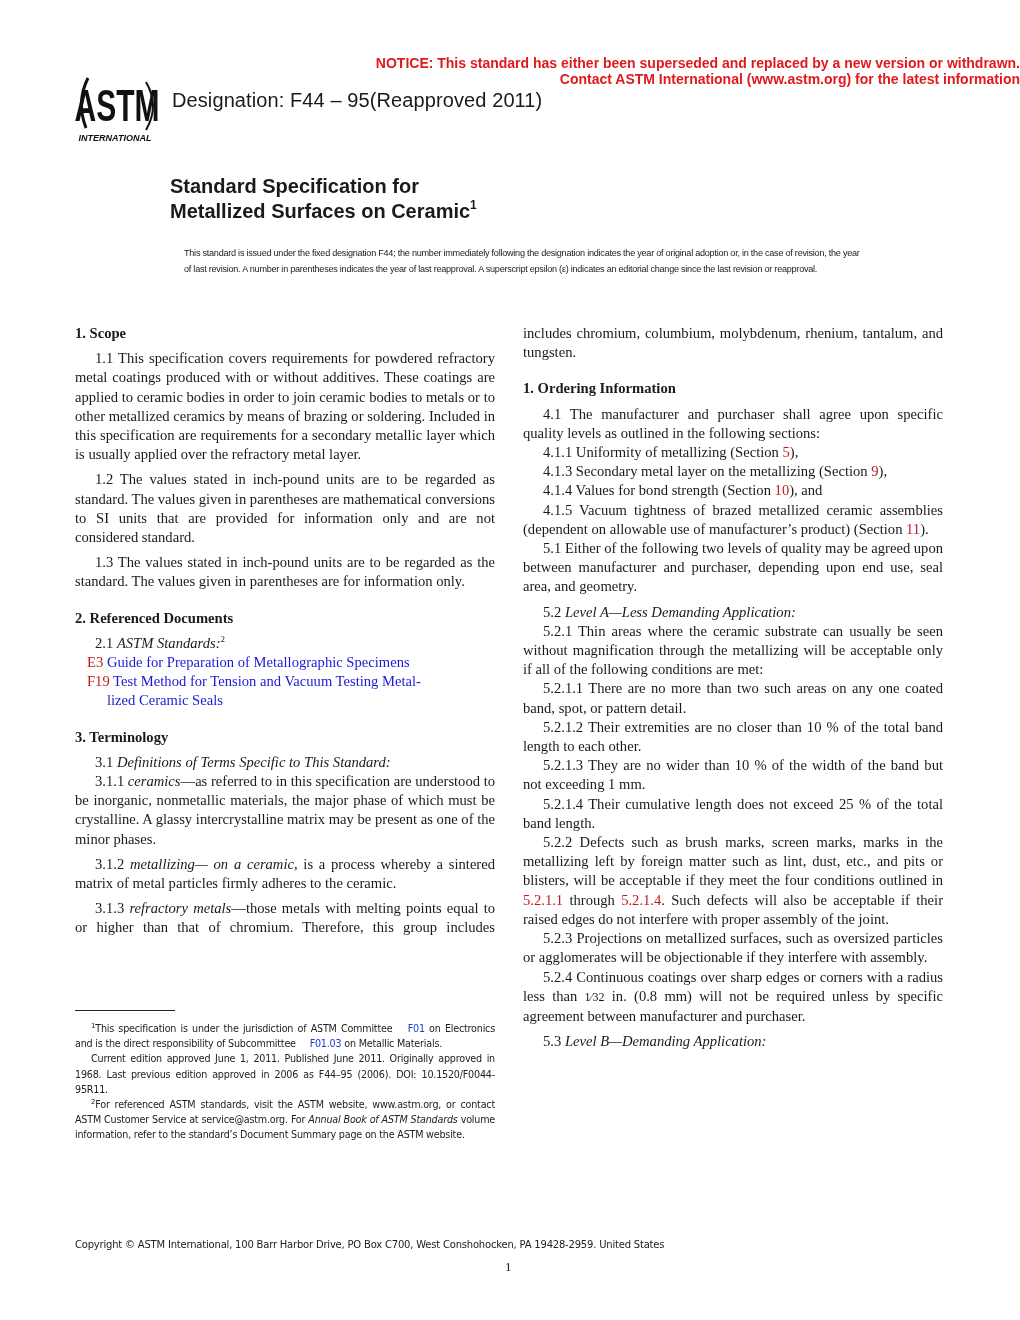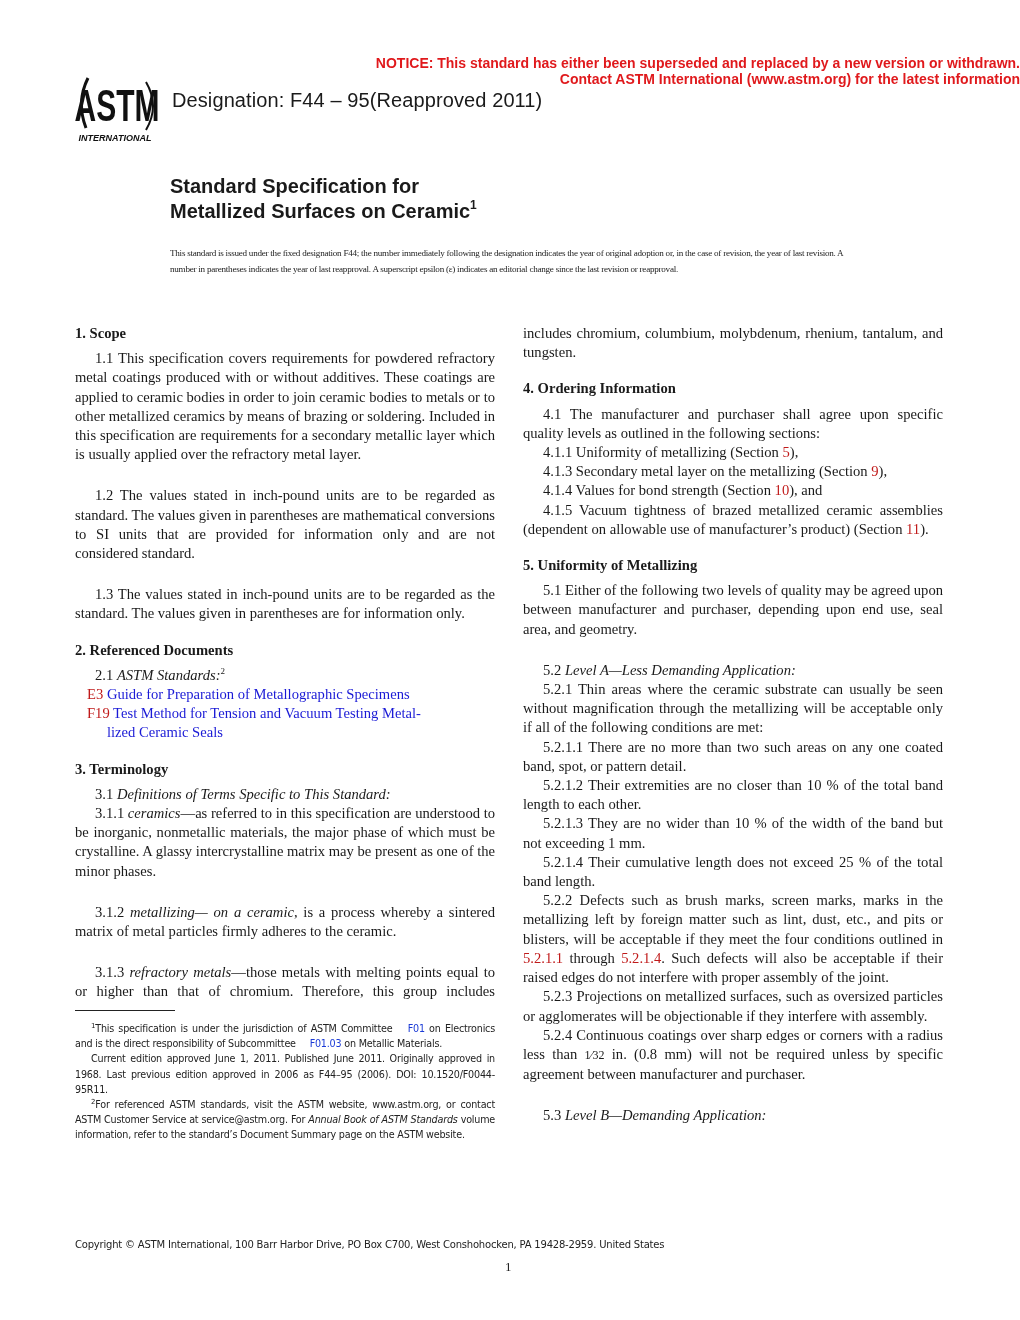--- a/index.html
+++ b/index.html
@@ -5,29 +5,29 @@
   html, body { margin: 0; padding: 0; background: #ffffff; }
   body { width: 1020px; height: 1320px; position: relative; overflow: hidden; color: #1a1a1a; }
   .notice { position: absolute; top: 27px; left: 0; width: 1020px; text-align: right;
     font-family: "Liberation Sans", sans-serif; font-weight: bold; font-size: 14px; line-height: 16px; color: #e0191c; margin-top: 28px; }
   .logo { position: absolute; left: 68px; top: 72px; width: 95px; height: 72px; }
   .designation { position: absolute; left: 172px; top: 89px; font-family: "Liberation Sans", sans-serif;
     font-size: 20px; color: #1a1a1a; letter-spacing: 0.1px; }
   .title { position: absolute; left: 170px; top: 174px; font-family: "Liberation Sans", sans-serif;
     font-weight: bold; font-size: 20px; line-height: 25px; color: #1a1a1a; }
   .title sup { font-size: 12px; vertical-align: 9px; line-height: 0; }
-  .preamble { position: absolute; left: 170px; top: 245px; width: 680px; font-family: Liberation Serif, serif;
+  .preamble { position: absolute; left: 184px; top: 245px; width: 680px; font-family: Liberation Sans, sans-serif;
     font-size: 9.1px; line-height: 16px; color: #222; letter-spacing: -0.25px; }
   .col { position: absolute; width: 420px; font-family: "Liberation Serif", serif; font-size: 14.6px;
     line-height: 19.2px; color: #1a1a1a; }
   .col-left { left: 75px; top: 324px; }
   .col-right { left: 523px; top: 324px; }
   .col p { margin: 0; text-align: justify; text-indent: 20px; }
   .col p.noind { text-indent: 0; }
-  .col p.gap { margin-top: 22px; }
+  .col p.gap { margin-top: 6px; }
   .col h2 { margin: 0; font-size: 14.6px; font-weight: bold; line-height: 19.2px; }
   .col h2.sec-gap { margin-top: 17px; }
   .col h2 + p { margin-top: 6px; }
   .ref-line { text-indent: 0 !important; padding-left: 12px; text-align: justify; }
   .ref-line .cont { display: block; padding-left: 20px; }
   .red { color: #c01a1a; }
   .blue { color: #1a1ad6; }
   em { font-style: italic; }
   .col sup { font-size: 9px; vertical-align: 6px; line-height: 0; }
   .fn-rule { position: absolute; left: 75px; top: 1010px; width: 100px; border-top: 1px solid #222; }
@@ -79,28 +79,27 @@
   <h2 class="sec-gap">3.  Terminology</h2>
   <p><span>3.1 </span><em>Definitions of Terms Specific to This Standard:</em></p>
   <p><span>3.1.1 </span><em>ceramics</em><span>—as referred to in this specification are understood to be inorganic, nonmetallic materials, the major phase of which must be crystalline. A glassy intercrystalline matrix may be present as one of the minor phases.</span></p>
   <p class="gap"><span>3.1.2 </span><em>metallizing— on a ceramic</em><span>, is a process whereby a sintered matrix of metal particles firmly adheres to the ceramic.</span></p>
   <p class="gap" style="height:38px;overflow:hidden;"><span>3.1.3 </span><em>refractory metals</em><span>—those metals with melting points equal to or higher than that of chromium. Therefore, this group includes chromium, columbium, molybdenum, rhenium, tantalum, and tungsten.</span></p>
 </div>
 
 <div class="col col-right">
   <p class="noind" style="text-align:justify;">includes chromium, columbium, molybdenum, rhenium, tantalum, and tungsten.</p>
 
-  <h2 class="sec-gap">4.  Ordering Information</h2>
+  <h2 class="sec-gap">1.  Ordering Information</h2>
   <p>4.1  The manufacturer and purchaser shall agree upon specific quality levels as outlined in the following sections:</p>
   <p><span>4.1.1  Uniformity of metallizing (Section </span><span class="red">5</span><span>),</span></p>
   <p><span>4.1.3  Secondary metal layer on the metallizing (Section </span><span class="red">9</span><span>),</span></p>
   <p><span>4.1.4  Values for bond strength (Section </span><span class="red">10</span><span>), and</span></p>
   <p><span>4.1.5  Vacuum tightness of brazed metallized ceramic assemblies (dependent on allowable use of manufacturer’s product) (Section </span><span class="red">11</span><span>).</span></p>
 
-  <h2 class="sec-gap">5.  Uniformity of Metallizing</h2>
   <p>5.1  Either of the following two levels of quality may be agreed upon between manufacturer and purchaser, depending upon end use, seal area, and geometry.</p>
   <p class="gap"><span>5.2  </span><em>Level A—Less Demanding Application:</em></p>
   <p>5.2.1  Thin areas where the ceramic substrate can usually be seen without magnification through the metallizing will be acceptable only if all of the following conditions are met:</p>
   <p>5.2.1.1  There are no more than two such areas on any one coated band, spot, or pattern detail.</p>
   <p>5.2.1.2  Their extremities are no closer than 10 % of the total band length to each other.</p>
   <p>5.2.1.3  They are no wider than 10 % of the width of the band but not exceeding 1 mm.</p>
   <p>5.2.1.4  Their cumulative length does not exceed 25 % of the total band length.</p>
   <p><span>5.2.2  Defects such as brush marks, screen marks, marks in the metallizing left by foreign matter such as lint, dust, etc., and pits or blisters, will be acceptable if they meet the four conditions outlined in </span><span class="red">5.2.1.1</span><span> through </span><span class="red">5.2.1.4</span><span>. Such defects will also be acceptable if their raised edges do not interfere with proper assembly of the joint.</span></p>
   <p>5.2.3  Projections on metallized surfaces, such as oversized particles or agglomerates will be objectionable if they interfere with assembly.</p>
   <p><span>5.2.4  Continuous coatings over sharp edges or corners with a radius less than </span><span class="frac">1⁄32</span><span> in. (0.8 mm) will not be required unless by specific agreement between manufacturer and purchaser.</span></p>

